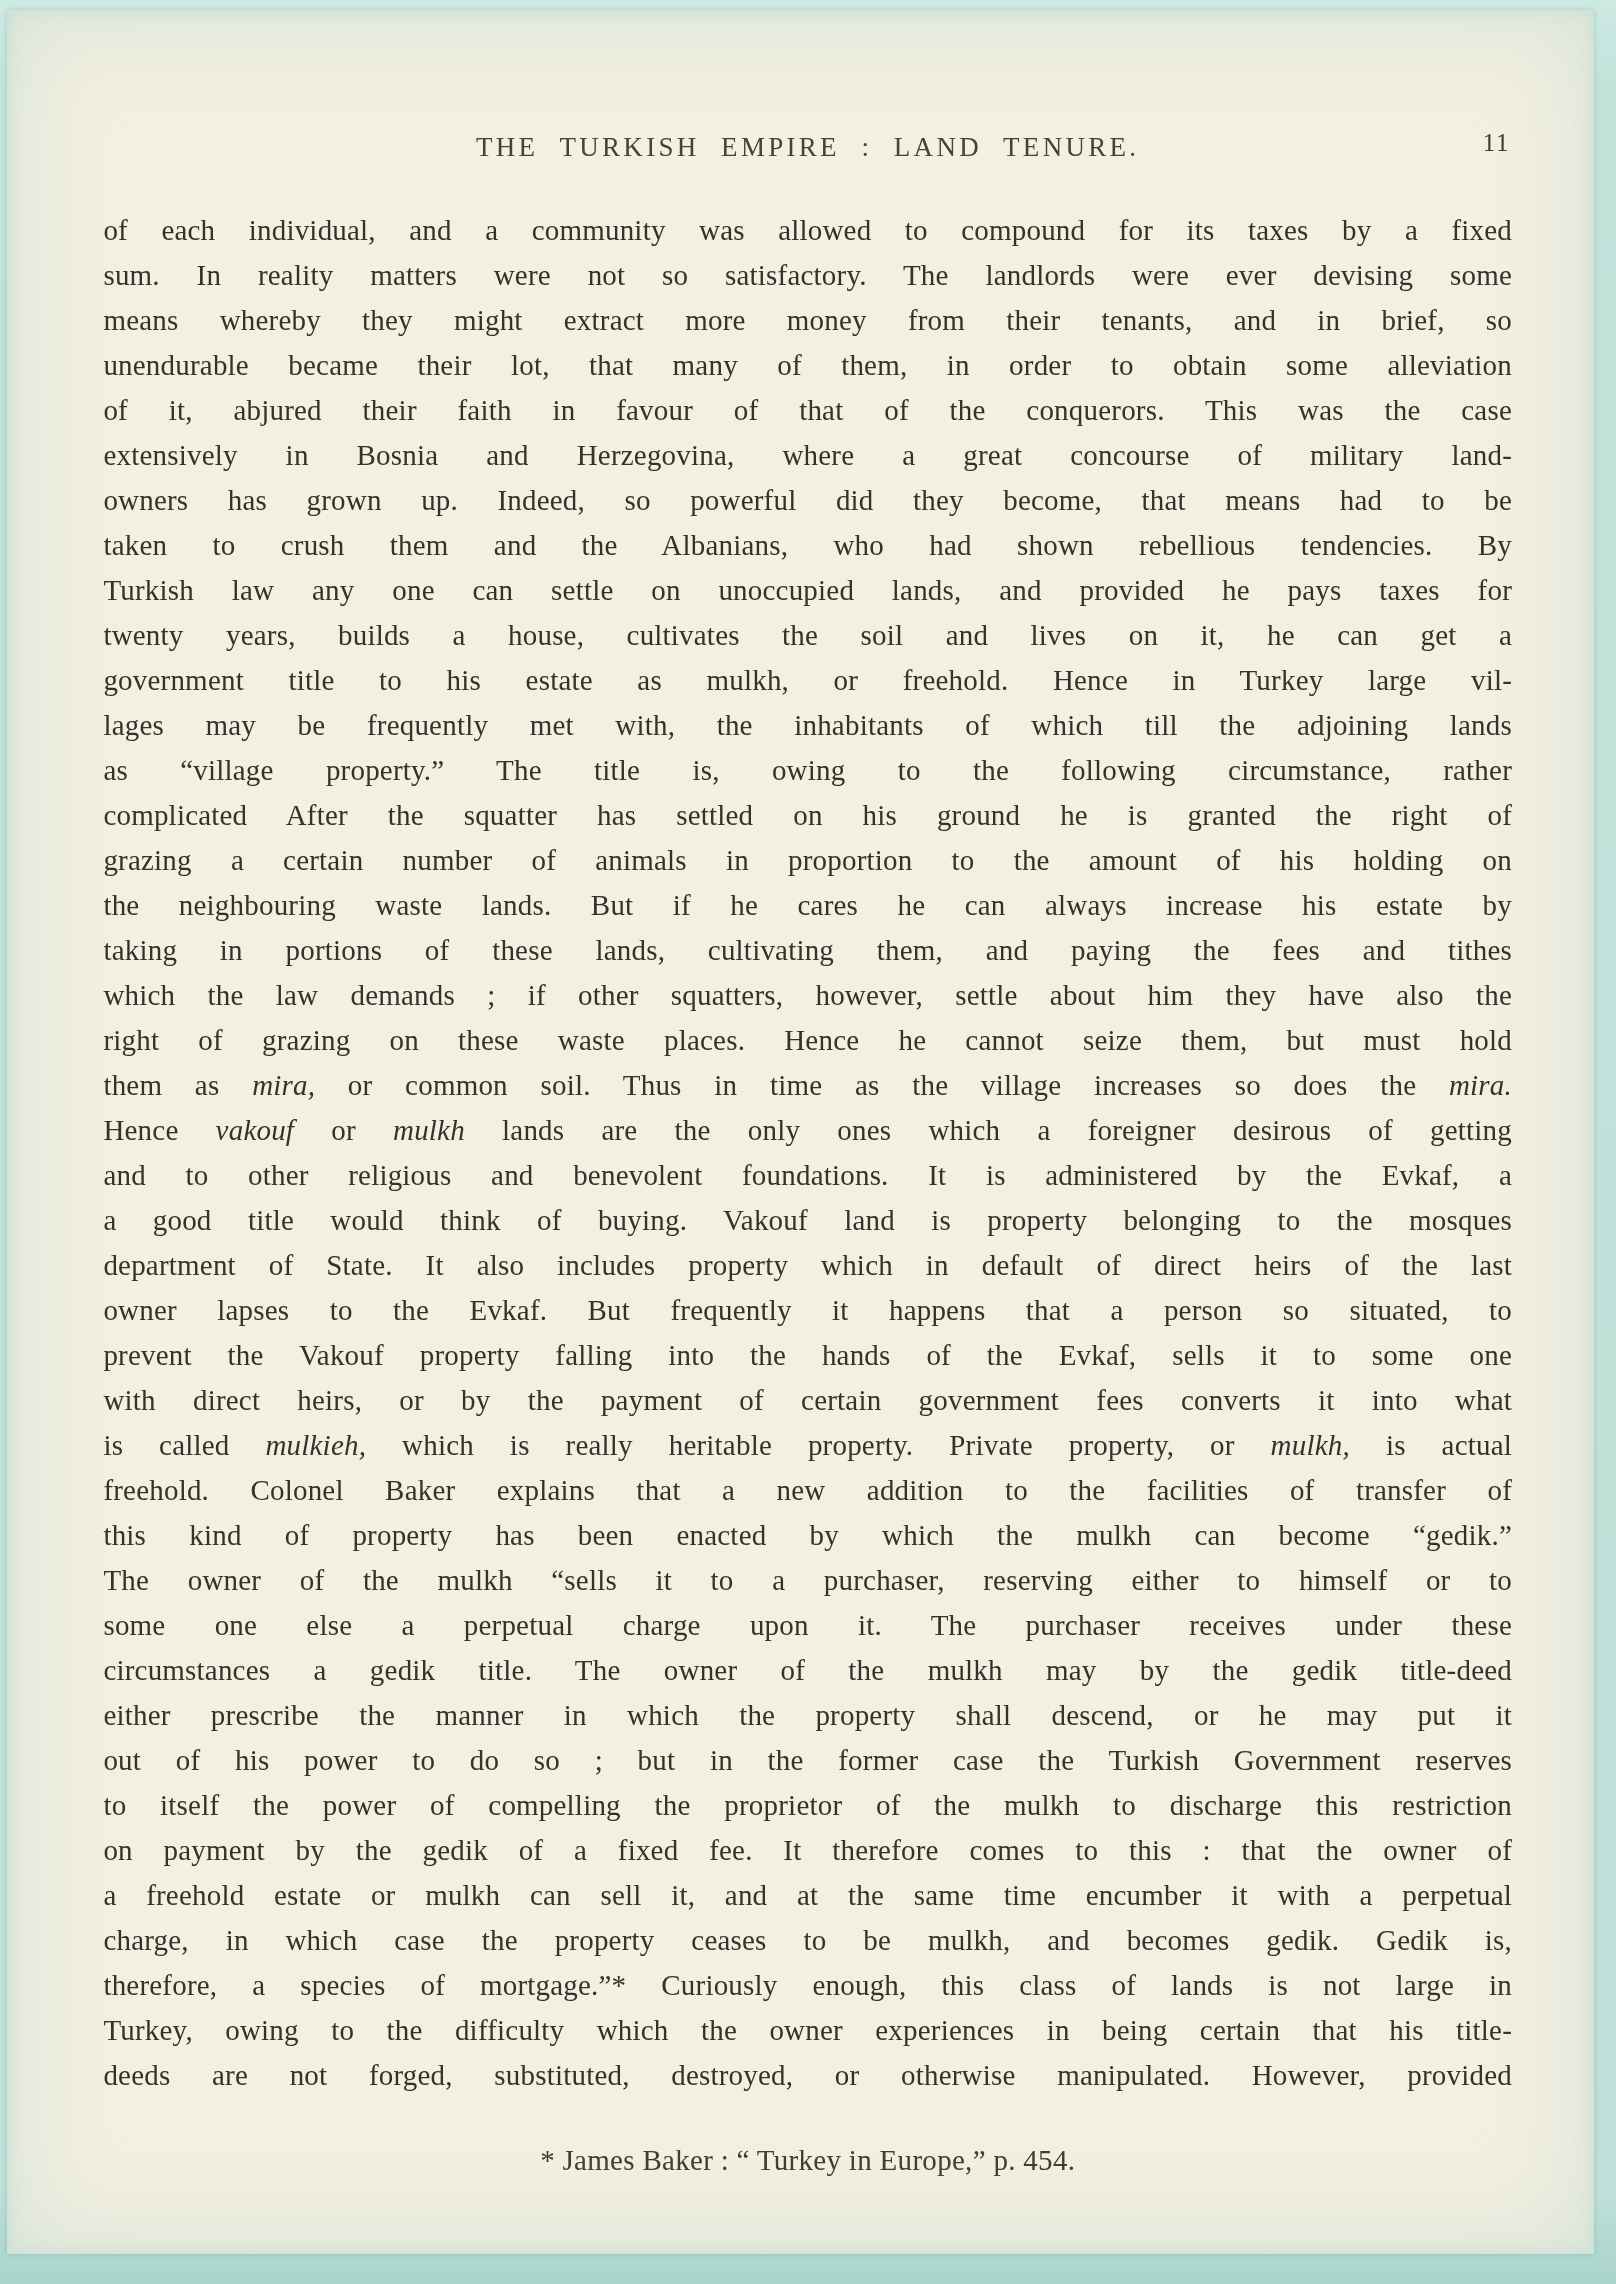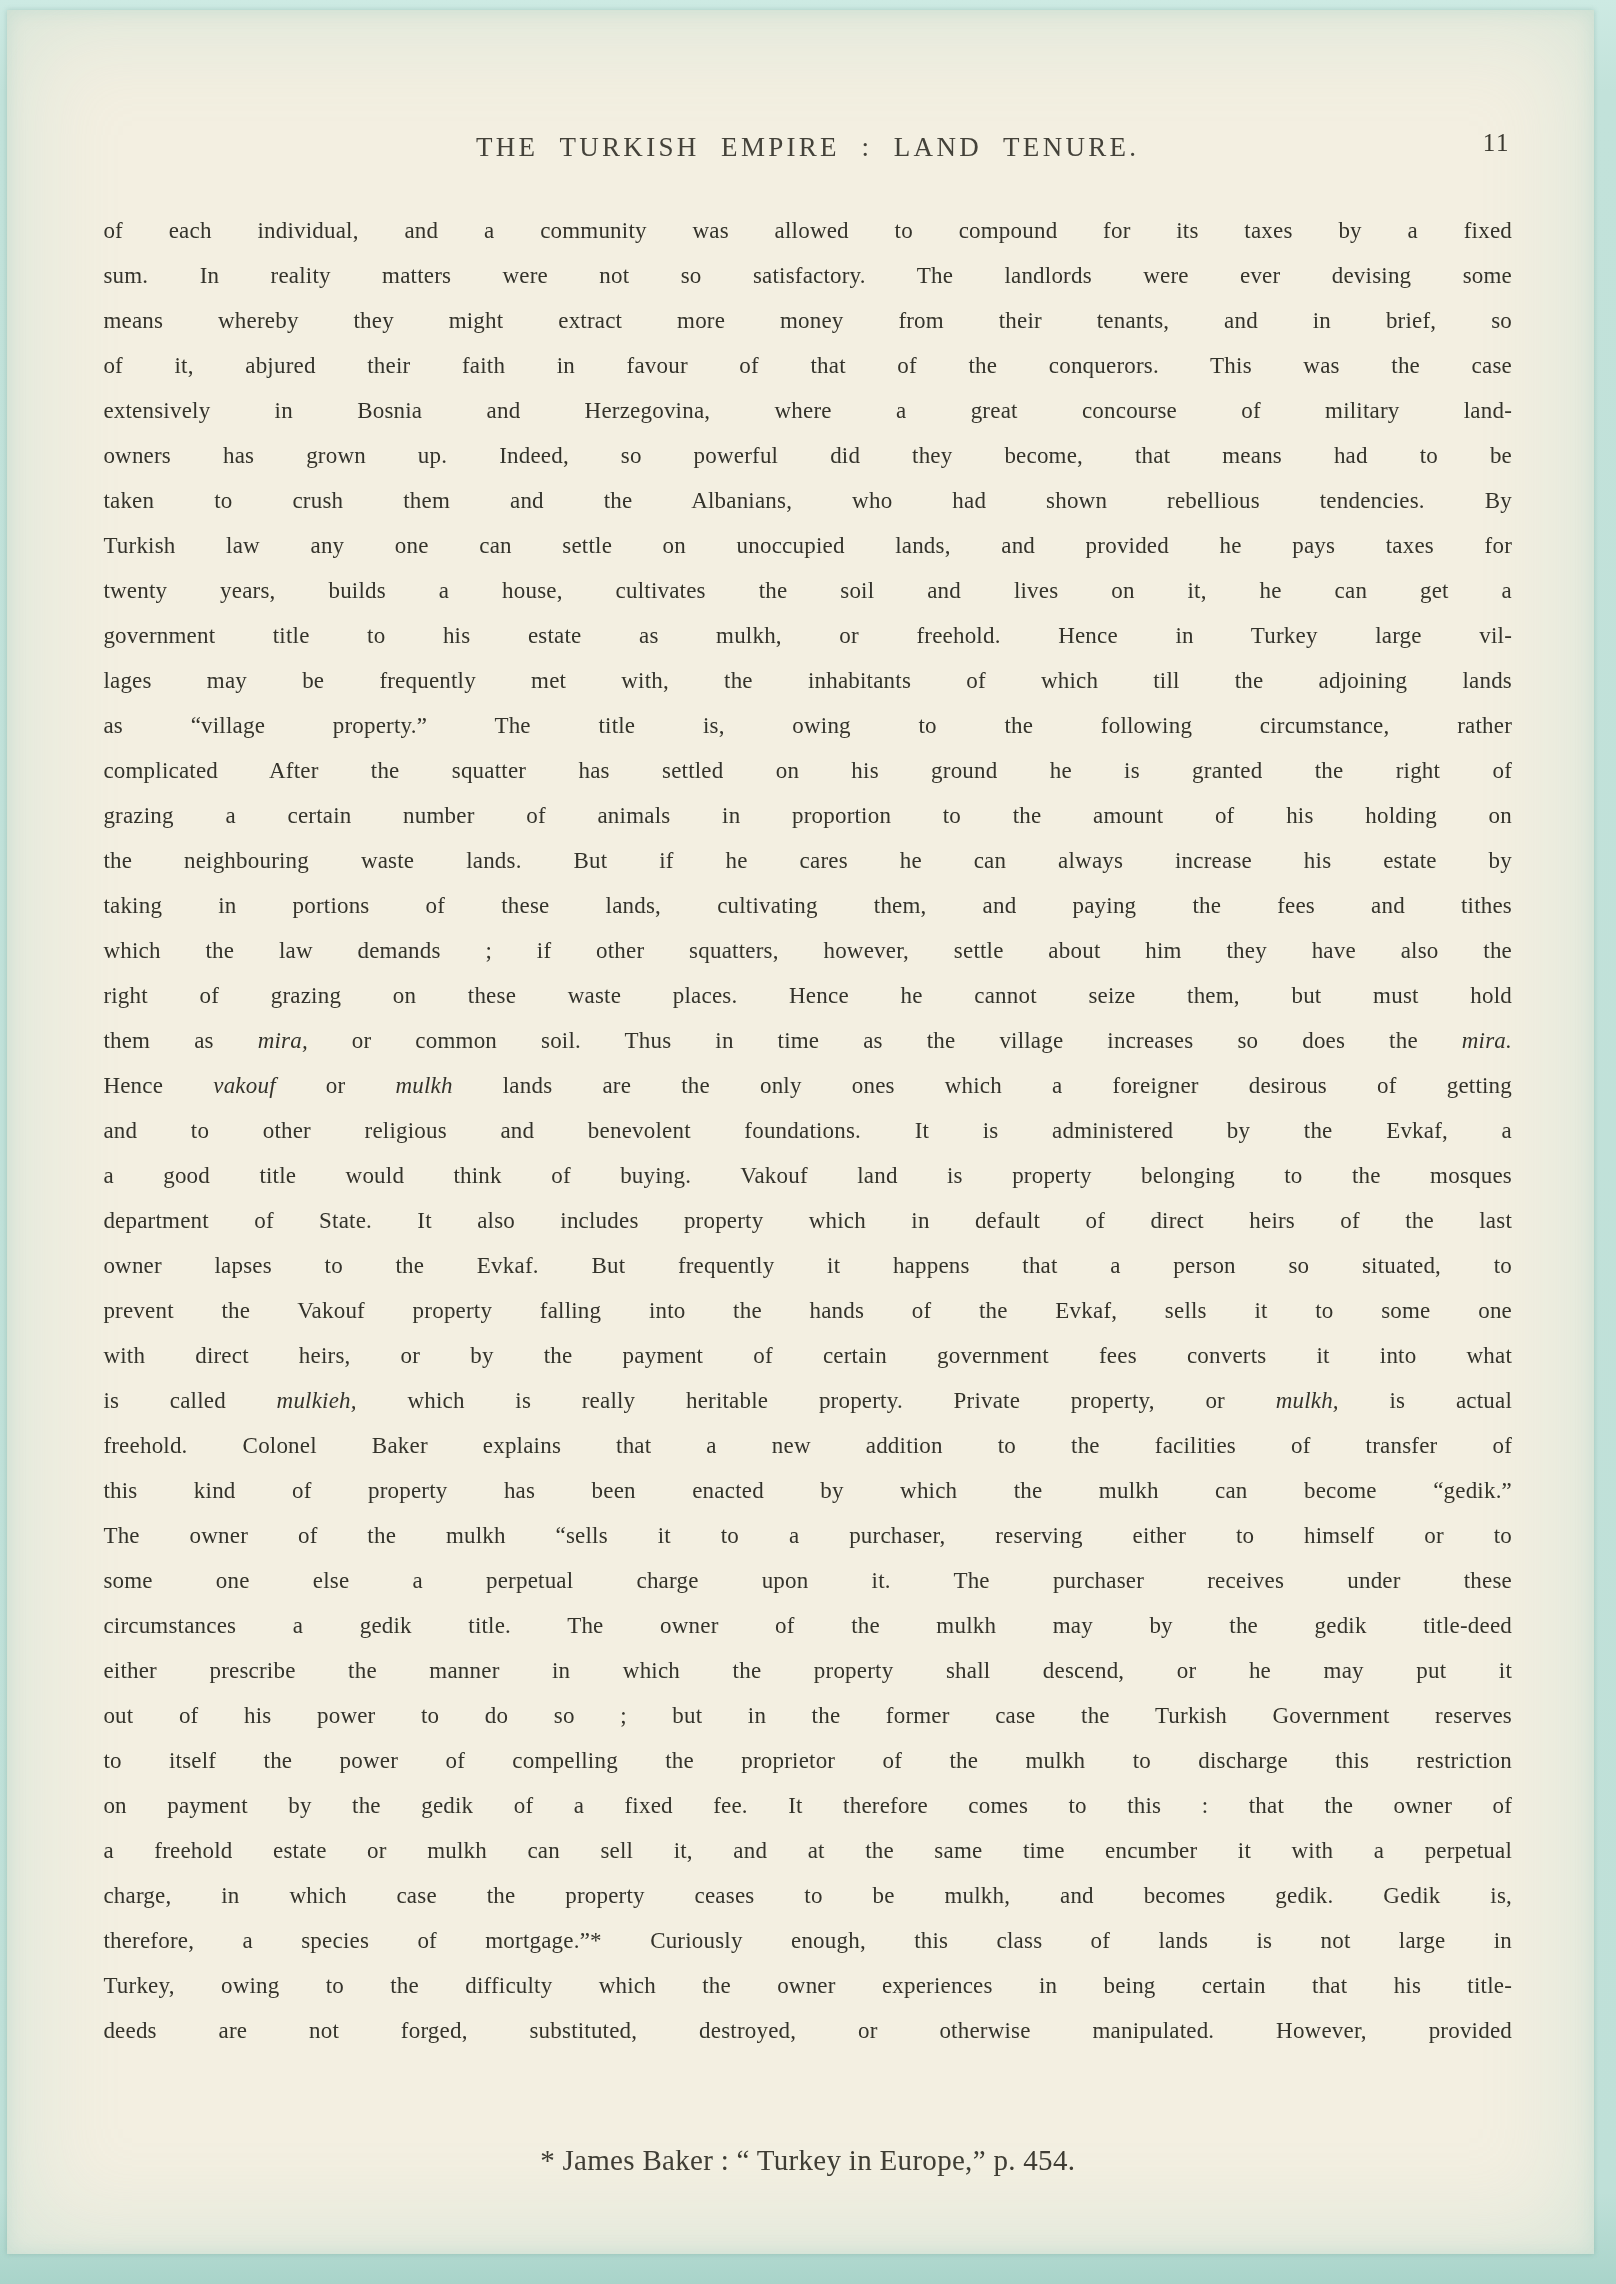--- a/index.html
+++ b/index.html
@@ -55,21 +55,21 @@
     position: absolute;
     left: 96px;
     right: 82px;
     top: 198px;
     color: #34332b;
   }
   .body .line {
     display: block;
     height: 45px;
     line-height: 45px;
-    font-size: 23px;
+    font-size: 29px;
     text-align: justify;
     text-align-last: justify;
     white-space: nowrap;
     letter-spacing: 0.2px;
   }
   .body .line .it {
     font-style: italic;
   }
   .footnote {
     position: absolute;
@@ -88,20 +88,21 @@
 <div class="scan">
   <div class="page">
     <div class="header">
       <span class="running-title">THE TURKISH EMPIRE : LAND TENURE.</span>
       <span class="page-number">11</span>
     </div>
     <div class="body">
         <div class="line"><span>of each individual, and a community was allowed to compound for its taxes by a fixed</span></div>
         <div class="line"><span>sum.  In reality matters were not so satisfactory.  The landlords were ever devising some</span></div>
         <div class="line"><span>means whereby they might extract more money from their tenants, and in brief, so</span></div>
+        <div class="line"><span>unendurable became their lot, that many of them, in order to obtain some alleviation</span></div>
         <div class="line"><span>of it, abjured their faith in favour of that of the conquerors.  This was the case</span></div>
         <div class="line"><span>extensively in Bosnia and Herzegovina, where a great concourse of military land-</span></div>
         <div class="line"><span>owners has grown up.  Indeed, so powerful did they become, that means had to be</span></div>
         <div class="line"><span>taken to crush them and the Albanians, who had shown rebellious tendencies.  By</span></div>
         <div class="line"><span>Turkish law any one can settle on unoccupied lands, and provided he pays taxes for</span></div>
         <div class="line"><span>twenty years, builds a house, cultivates the soil and lives on it, he can get a</span></div>
         <div class="line"><span>government title to his estate as mulkh, or freehold.  Hence in Turkey large vil-</span></div>
         <div class="line"><span>lages may be frequently met with, the inhabitants of which till the adjoining lands</span></div>
         <div class="line"><span>as “village property.”  The title is, owing to the following circumstance, rather</span></div>
         <div class="line"><span>complicated  After the squatter has settled on his ground he is granted the right of</span></div>

